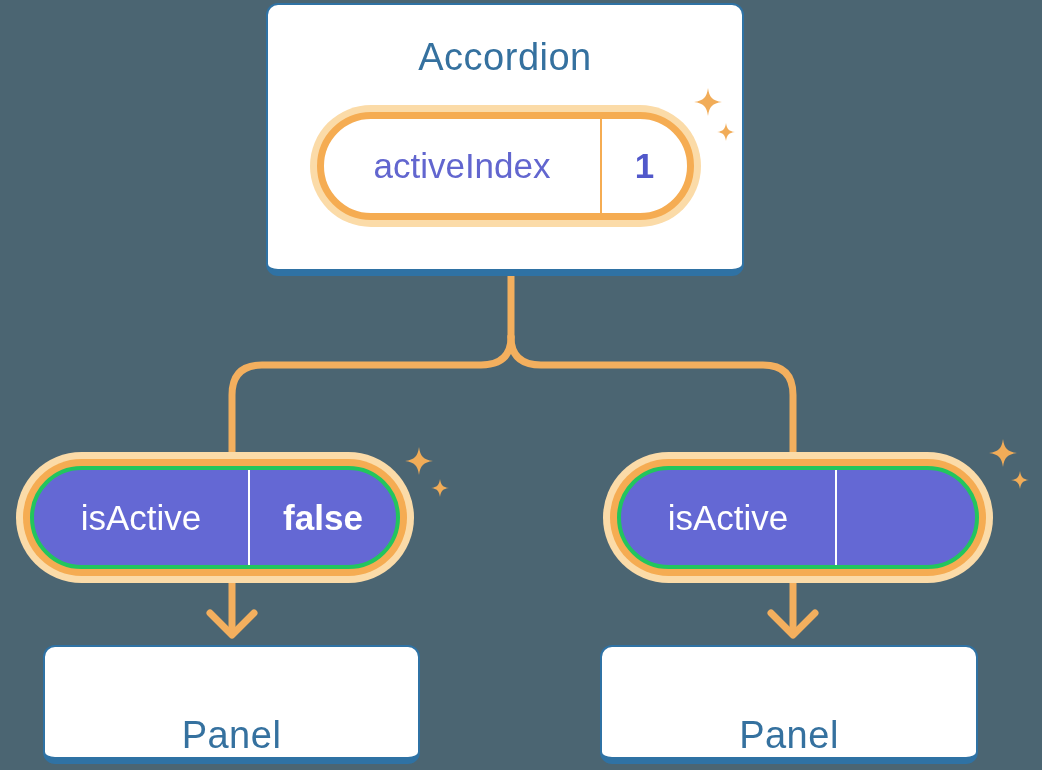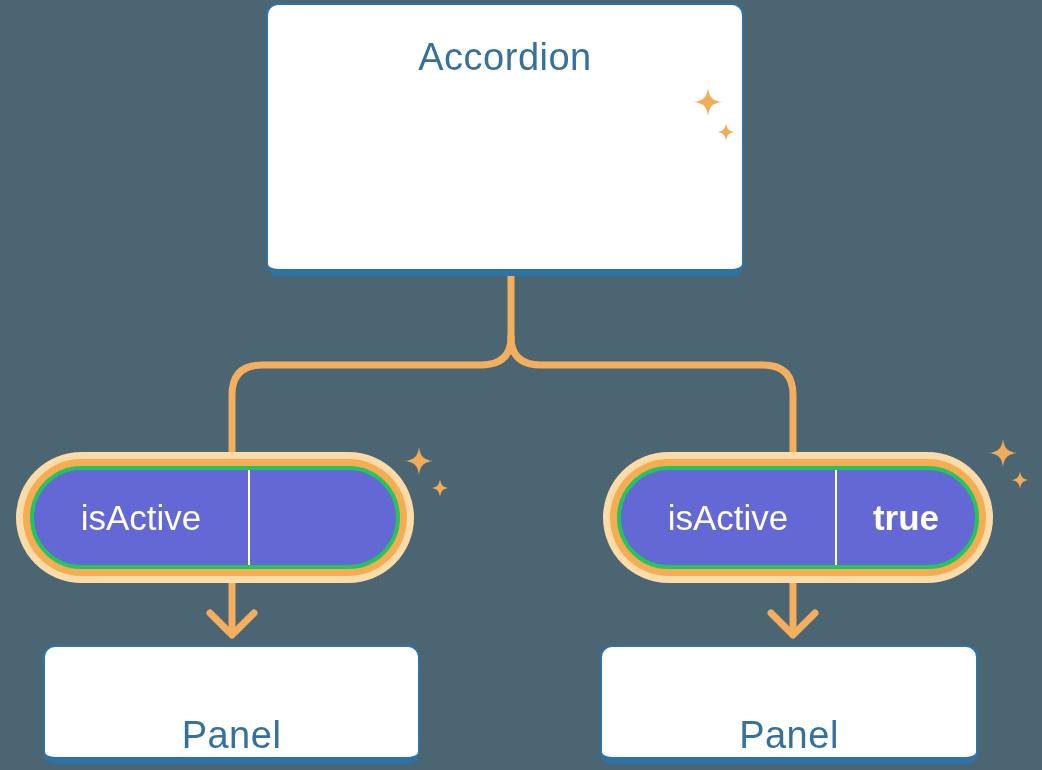--- a/index.html
+++ b/index.html
@@ -103,31 +103,36 @@
       <path d="M 511 272 L 511 337"></path>
       <path d="M 511 337 Q 511 365 481 365 L 262 365 Q 232 365 232 395 L 232 631"></path>
       <path d="M 511 337 Q 511 365 541 365 L 763 365 Q 793 365 793 395 L 793 631"></path>
       <path d="M 210 613 L 232 635 L 254 613"></path>
       <path d="M 771 613 L 793 635 L 815 613"></path>
     </g>
   </svg>
 
   <div class="card accordion-card">
     <div class="card-title">Accordion</div>
+    <div class="state-pill">
+      <span class="cell name">activeIndex</span>
+      <span class="divider"></span>
+      <span class="cell value">1</span>
+    </div>
   </div>
 
   <div class="bool-pill left">
     <span class="cell name">isActive</span>
     <span class="divider"></span>
+    <span class="cell value">false</span>
   </div>
 
   <div class="bool-pill right">
     <span class="cell name">isActive</span>
     <span class="divider"></span>
-    <span class="cell value">true</span>
   </div>
 
   <div class="card panel-card left">
     <div class="card-title">Panel</div>
   </div>
   <div class="card panel-card right">
     <div class="card-title">Panel</div>
   </div>
 
   <svg class="layer sparkles" viewBox="0 0 1042 770">

